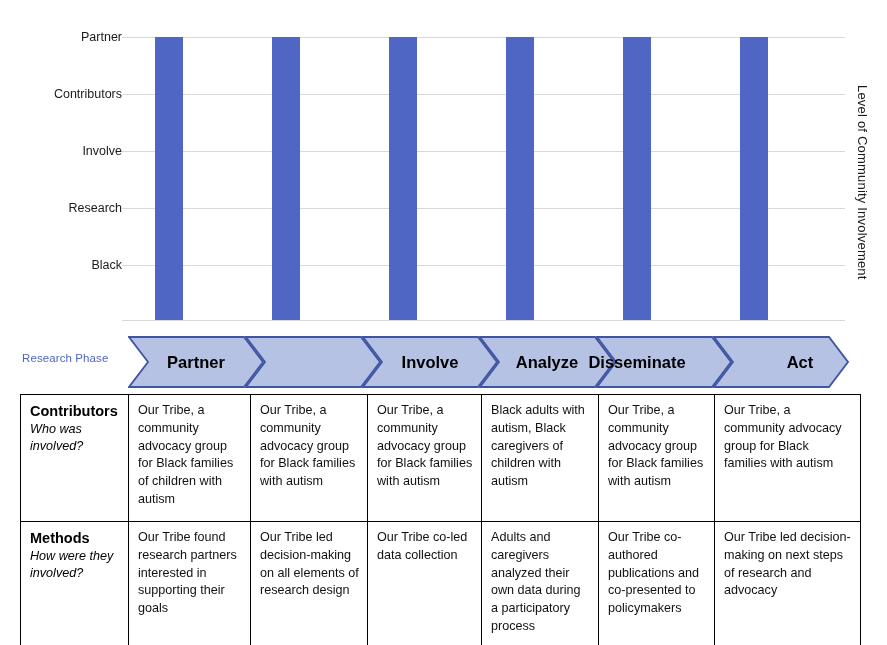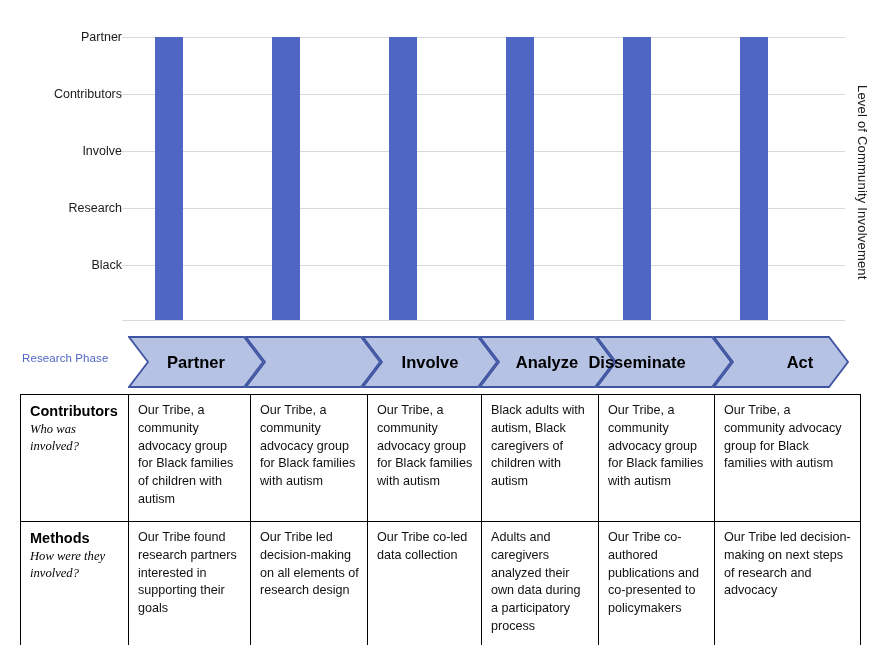--- a/index.html
+++ b/index.html
@@ -142,21 +142,20 @@
     font-size: 14.5px;
     font-weight: bold;
     color: #000000;
     line-height: 19px;
   }
   .rowhead-sub {
     font-size: 12.6px;
     font-style: italic;
     color: #000000;
     line-height: 17px;
-    font-family: Liberation Serif, serif;
   }
   tr.row-contributors td { height: 112px; }
   tr.row-methods td { height: 112px; }
 </style>
 </head>
 <body>
 
 <div id="chart-area">
 
   <div class="y-tick-wrap" style="top:37px;">

